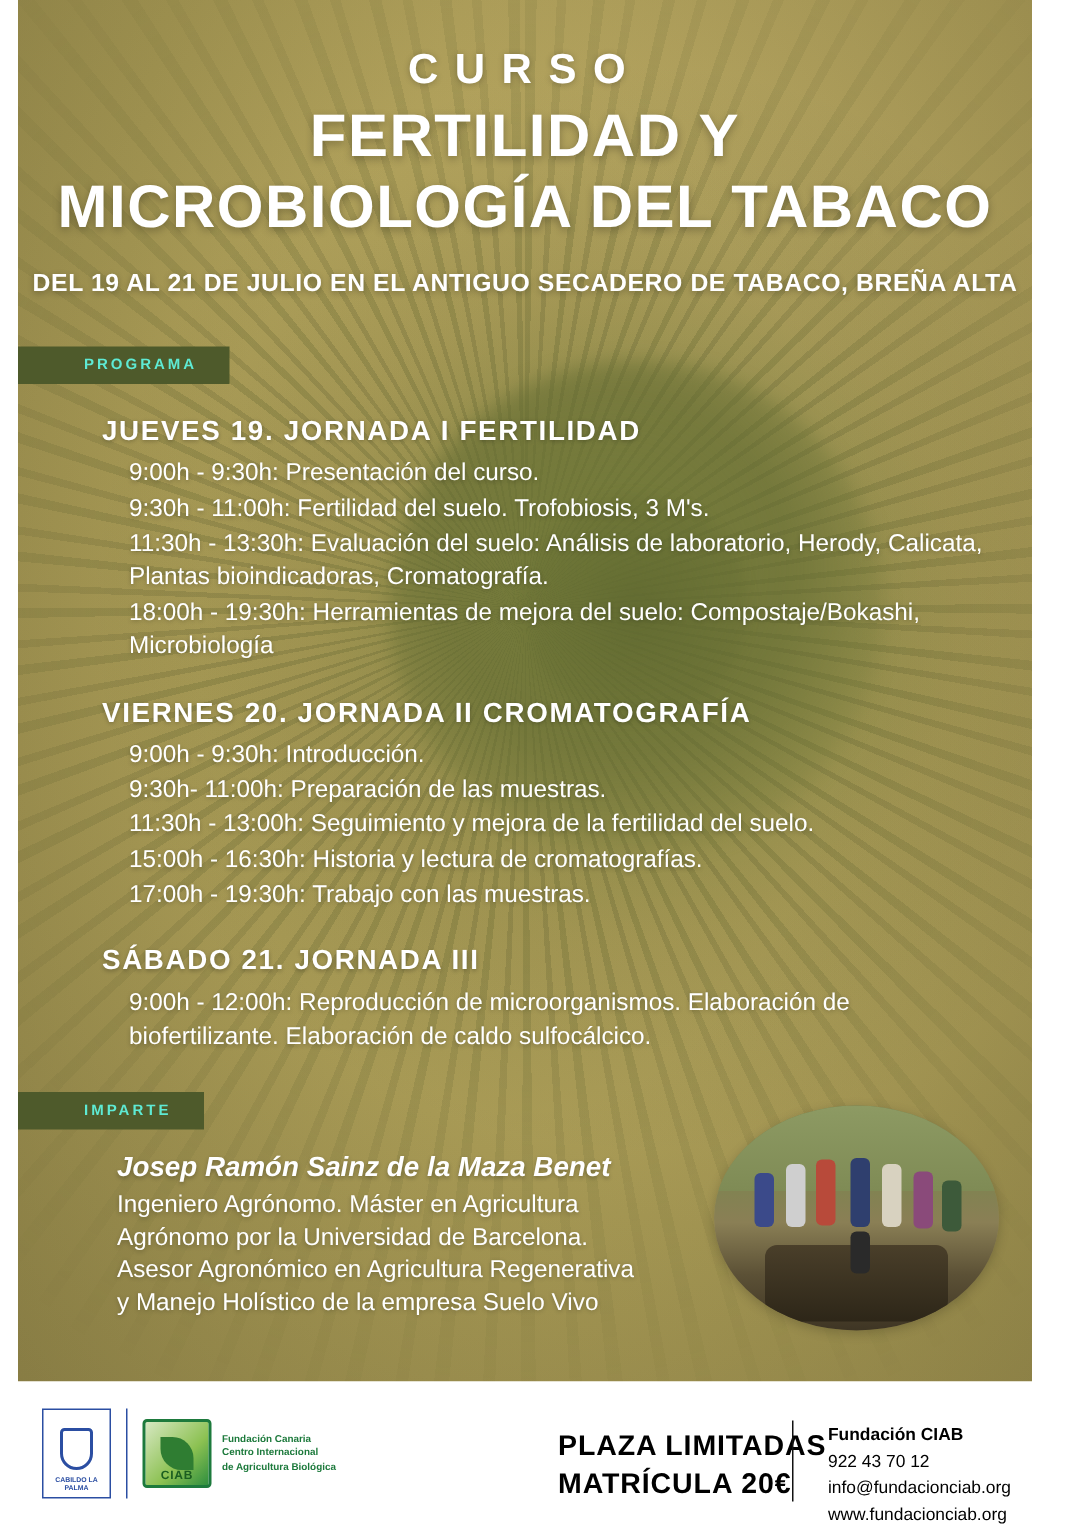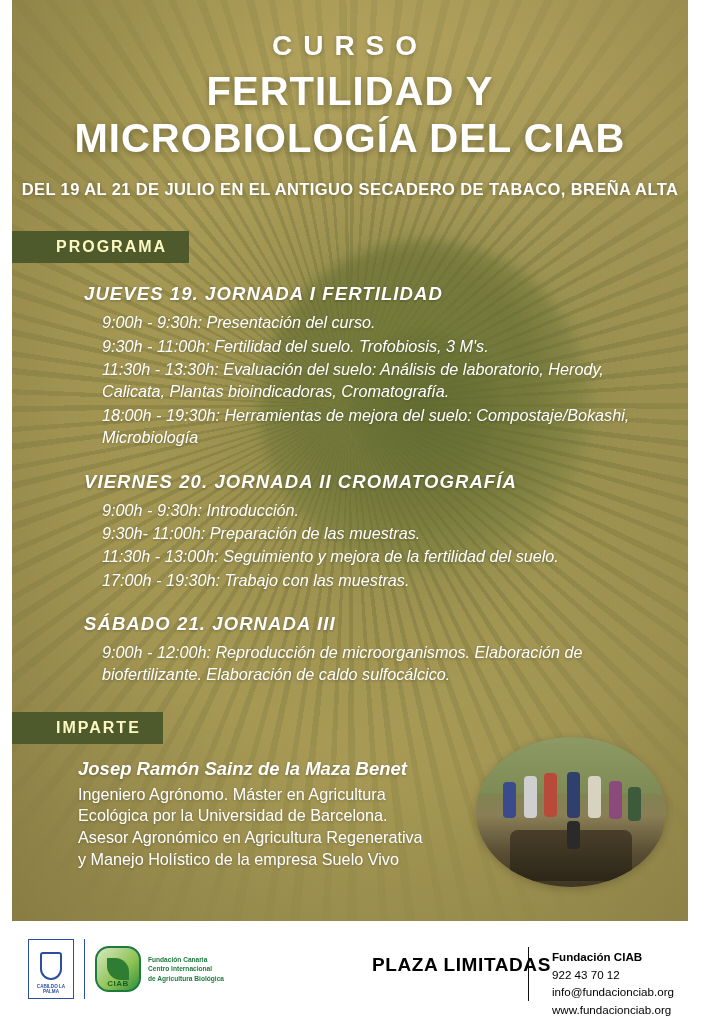--- a/index.html
+++ b/index.html
@@ -91,32 +91,32 @@
     font-size: 16.5px;
     letter-spacing: .4px;
     margin-top: 20px;
     text-shadow: 0 1px 4px rgba(0,0,0,.3);
   }
 
   
   .tag {
     display: inline-block;
     background: #4e5a2b;
-    color: #fef9c3;
-    font-weight: bold;
-    font-size: 16px;
+    color: #5eead4;
+    font-weight: bold;
+    font-size: 10px;
     letter-spacing: 2px;
     padding: 7px 22px 7px 44px;
     margin-left: 0;
   }
   .tag-wrap { margin-top: 32px; }
   .tag-wrap.imparte { margin-top: 26px; }
 
   
-  .prog { padding-left: 72px; padding-right: 20px; color: #ffffff; font-style: italic; }
+  .prog { padding-left: 56px; padding-right: 20px; color: #ffffff; }
   .day {
     font-weight: bold;
     font-size: 18.5px;
     letter-spacing: 1.1px;
     margin-top: 22px;
     text-shadow: 0 1px 3px rgba(0,0,0,.28);
   }
   .day.first { margin-top: 20px; }
   .items { margin-top: 6px; padding-left: 18px; }
   .item {
@@ -182,21 +182,21 @@
   .logo-cabildo .shield {
     width: 22px; height: 28px; border: 2px solid #2b4ea2;
     border-radius: 3px 3px 11px 11px; margin-bottom: 4px;
   }
   .logo-cabildo .lbl { font-size: 4.6px; color: #2b4ea2; font-weight: bold; text-align: center; line-height: 1.25; }
   .logo-ciab {
     height: 60px; display: flex; align-items: center; gap: 7px;
     border-left: 1px solid #2b4ea2; padding-left: 10px;
   }
   .ciab-mark {
-    width: 46px; height: 46px; border: 2px solid #1d7a3c; border-radius: 14px;
+    width: 46px; height: 46px; border: 2px solid #1d7a3c; border-radius: 3px;
     background: linear-gradient(135deg,#d7e8c2 0%, #8cc152 60%, #2f8f3e 100%);
     position: relative; display:flex; align-items:flex-end; justify-content:center;
   }
   .ciab-mark .leaf {
     width: 22px; height: 22px; background: #2f7d32; border-radius: 0 14px 0 14px; margin-bottom: 10px;
   }
   .ciab-mark .ciabtxt {
     position:absolute; bottom:2px; width:100%; text-align:center;
     font-size:8px; font-weight:bold; color:#1b5e20; letter-spacing:.5px;
   }
@@ -221,21 +221,21 @@
 <div class="poster">
   <div class="rays"></div>
   <div class="core"></div>
   <div class="core2"></div>
   <div class="vignette"></div>
 
   <div class="content">
 
     <div class="kicker">CURSO</div>
     <div class="title1">FERTILIDAD Y</div>
-    <div class="title2">MICROBIOLOGÍA DEL CIAB</div>
+    <div class="title2">MICROBIOLOGÍA DEL TABACO</div>
     <div class="subtitle">DEL 19 AL 21 DE JULIO EN EL ANTIGUO SECADERO DE TABACO, BREÑA ALTA</div>
 
     <div class="tag-wrap">
       <span class="tag">PROGRAMA</span>
     </div>
 
     <div class="prog">
 
       <div class="day first">JUEVES 19. JORNADA I FERTILIDAD</div>
       <div class="items">
@@ -243,38 +243,39 @@
         <div class="item">9:30h - 11:00h: Fertilidad del suelo. Trofobiosis, 3 M's.</div>
         <div class="item">11:30h - 13:30h: Evaluación del suelo: Análisis de laboratorio, Herody, Calicata, Plantas bioindicadoras, Cromatografía.</div>
         <div class="item">18:00h - 19:30h: Herramientas de mejora del suelo: Compostaje/Bokashi, Microbiología</div>
       </div>
 
       <div class="day">VIERNES 20. JORNADA II  CROMATOGRAFÍA</div>
       <div class="items">
         <div class="item">9:00h - 9:30h: Introducción.</div>
         <div class="item">9:30h- 11:00h: Preparación de las muestras.</div>
         <div class="item">11:30h - 13:00h: Seguimiento y mejora de la fertilidad del suelo.</div>
+        <div class="item">15:00h - 16:30h: Historia y lectura de cromatografías.</div>
         <div class="item">17:00h - 19:30h: Trabajo con las muestras.</div>
       </div>
 
       <div class="day">SÁBADO 21. JORNADA III</div>
       <div class="items">
         <div class="item">9:00h - 12:00h: Reproducción de microorganismos. Elaboración de  biofertilizante. Elaboración de caldo sulfocálcico.</div>
       </div>
 
     </div>
 
     <div class="tag-wrap imparte">
       <span class="tag">IMPARTE</span>
     </div>
 
     <div class="imparte-body">
       <div class="speaker">Josep Ramón Sainz de la Maza Benet</div>
       <div class="speaker-line">Ingeniero Agrónomo. Máster en Agricultura</div>
-      <div class="speaker-line">Ecológica por la Universidad de Barcelona.</div>
+      <div class="speaker-line">Agrónomo por la Universidad de Barcelona.</div>
       <div class="speaker-line">Asesor Agronómico  en Agricultura Regenerativa</div>
       <div class="speaker-line">y Manejo Holístico de la empresa Suelo Vivo</div>
     </div>
 
     <div class="photo">
       <div class="sky"></div>
       <div class="fig f1"></div>
       <div class="fig f2"></div>
       <div class="fig f3"></div>
       <div class="fig f4"></div>
@@ -304,20 +305,21 @@
       <div class="ciab-text">
         <div class="l1">Fundación Canaria</div>
         <div>Centro Internacional</div>
         <div>de Agricultura Biológica</div>
       </div>
     </div>
   </div>
 
   <div class="plaza">
     <div>PLAZA LIMITADAS</div>
+    <div>MATRÍCULA 20€</div>
   </div>
 
   <div class="divider"></div>
 
   <div class="contact">
     <div class="name">Fundación CIAB</div>
     <div>922 43 70 12</div>
     <div>info@fundacionciab.org</div>
     <div>www.fundacionciab.org</div>
   </div>

